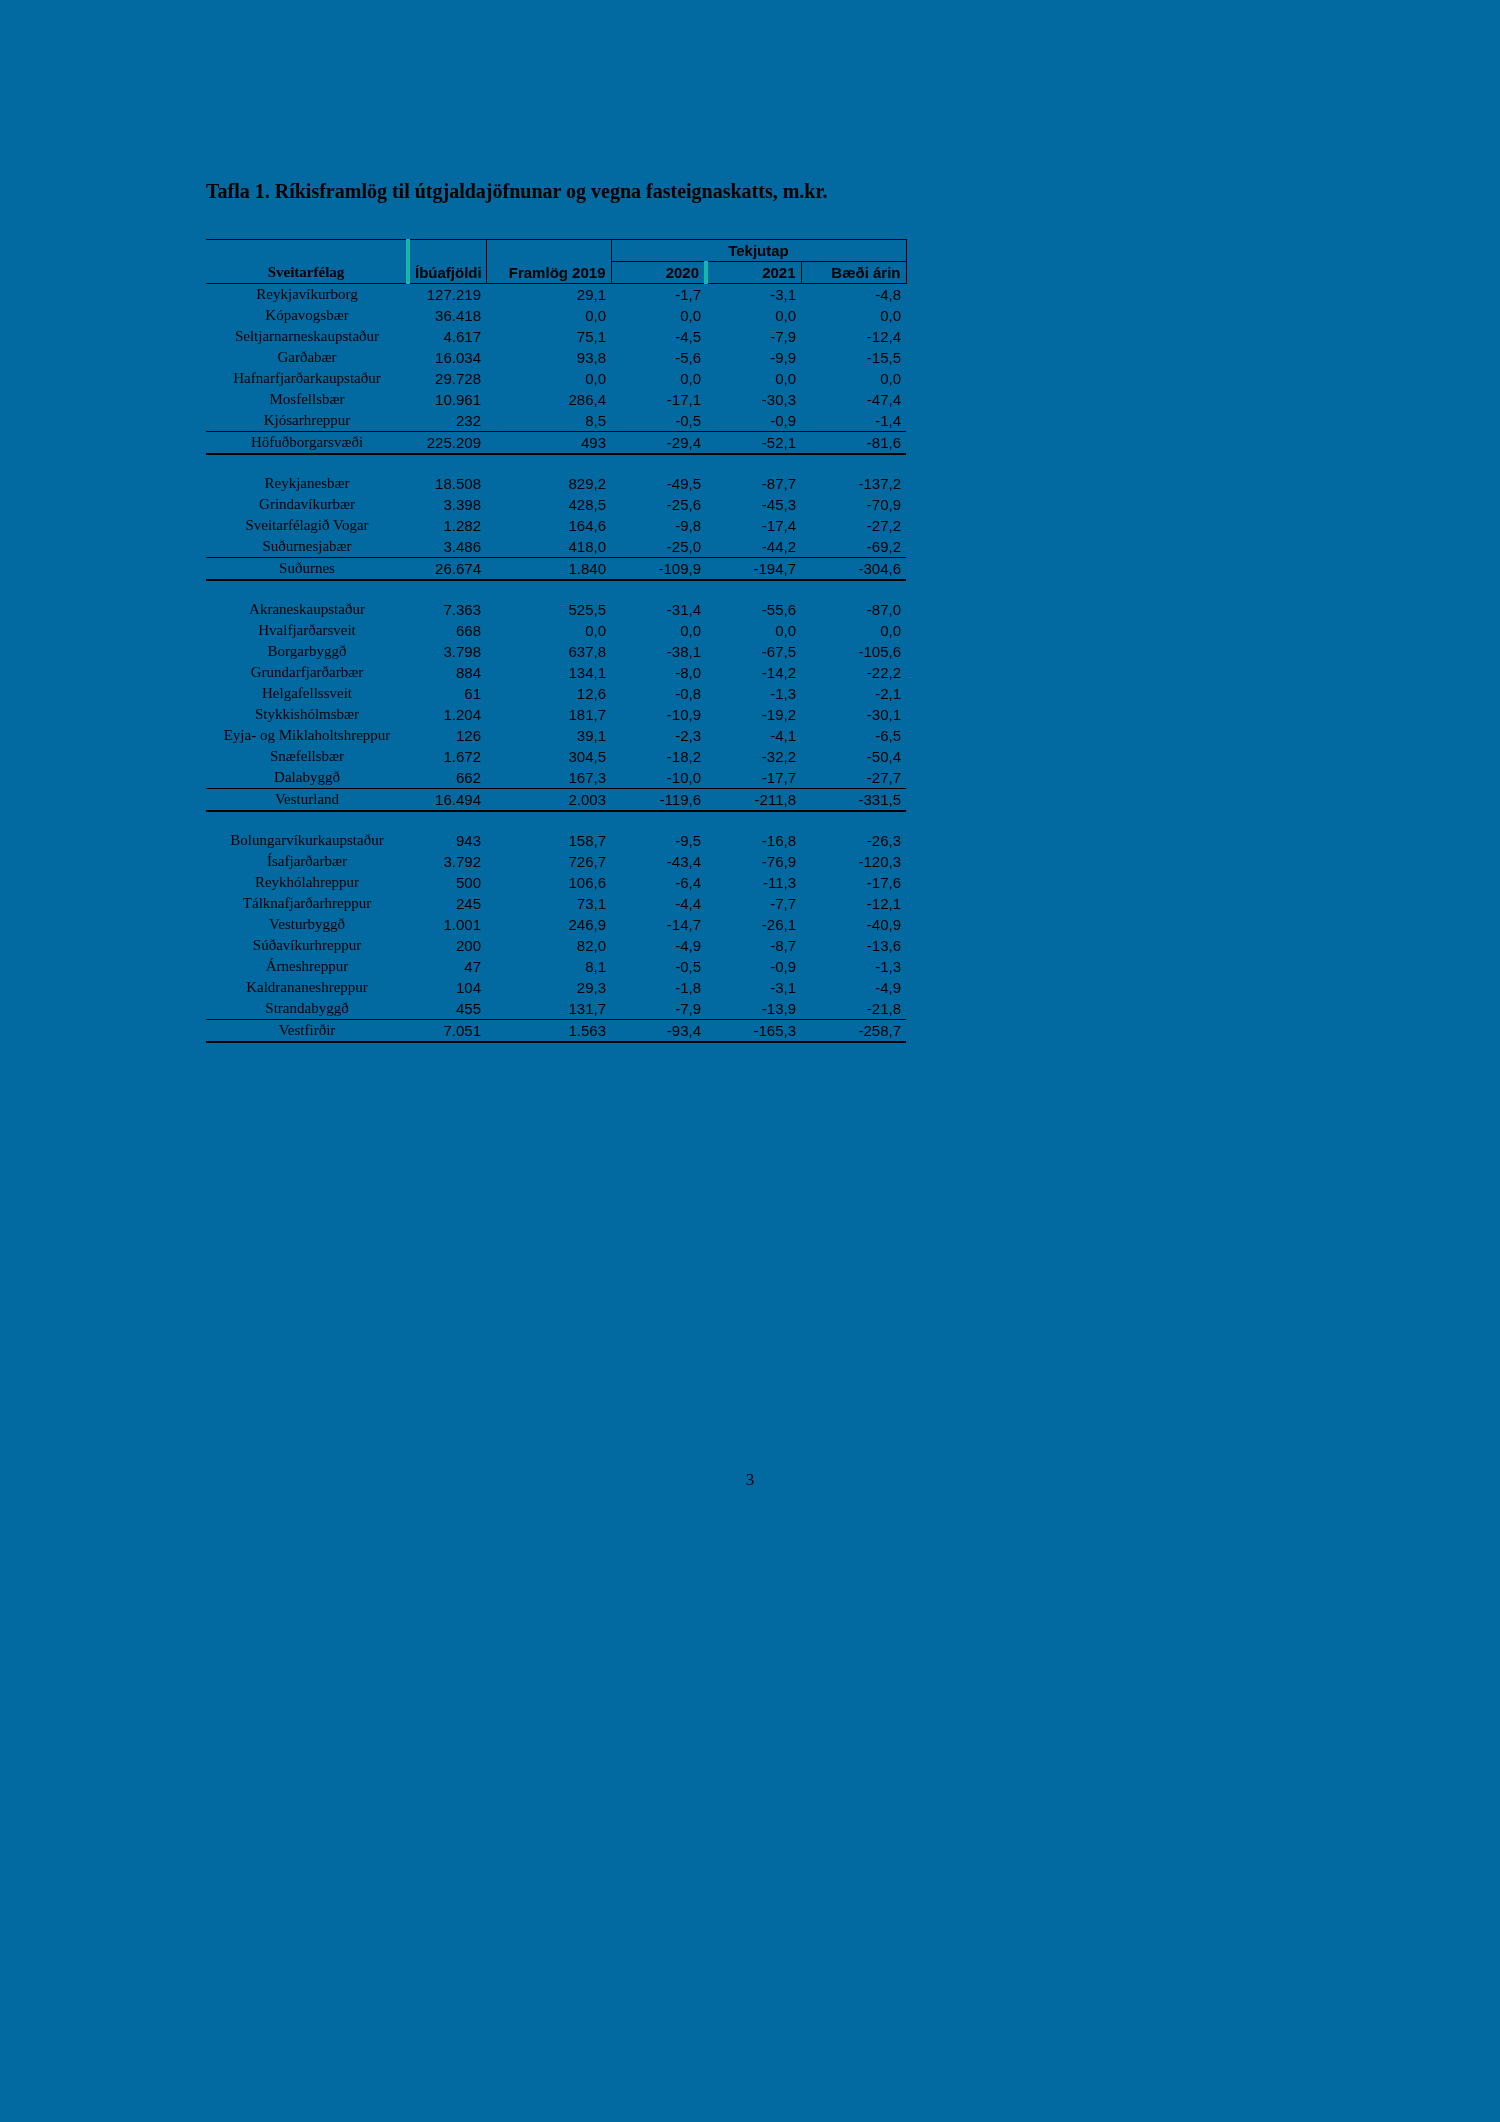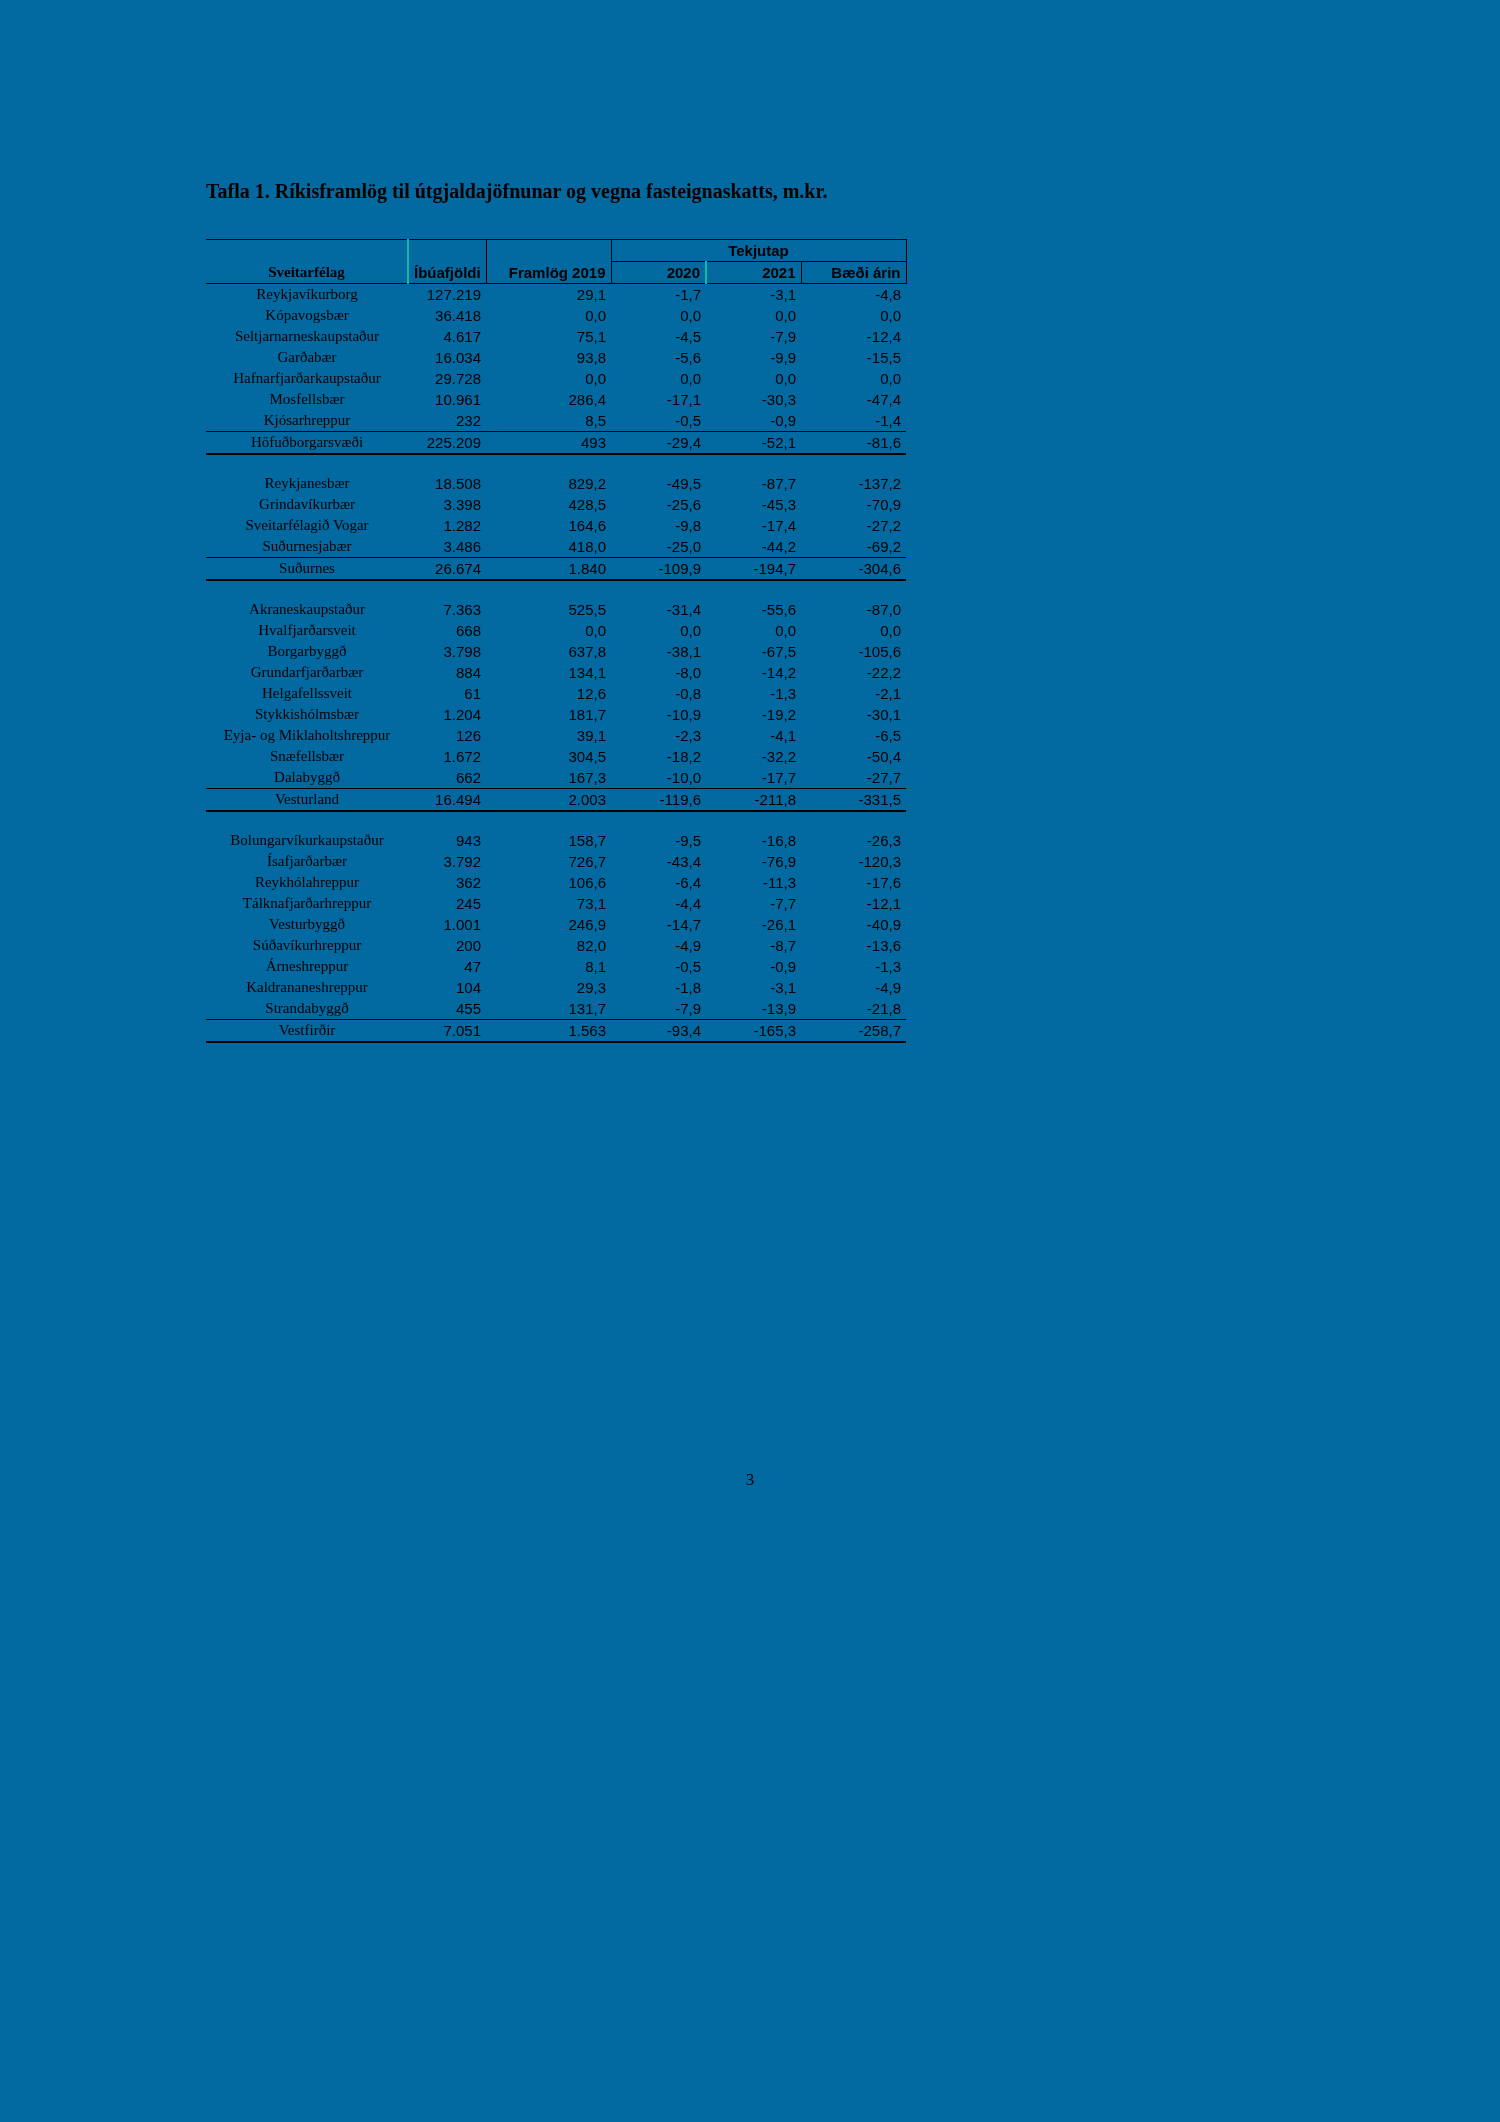--- a/index.html
+++ b/index.html
@@ -51,21 +51,21 @@
   }
   th {
     font-weight: bold;
   }
   th.num, .sans-head {
     font-family: "Liberation Sans", sans-serif;
     font-size: 14.5px;
   }
   
   tr.span-row td, tr.span-row th { border-top: 1px solid #000; }
-  .b-left  { border-left: 2px solid #14b8a6; }
+  .b-left  { border-left: 4px solid #14b8a6; }
   .b-right { border-right: 1px solid #000; margin-top: 30px; }
   tr.head-row th { border-bottom: 1px solid #000; }
   th.tekjutap {
     text-align: center;
     border-bottom: 1px solid #000;
   }
   
   tr.total td {
     font-weight: normal;
     border-top: 1px solid #000;
@@ -324,21 +324,21 @@
           <tr>
             <td class="label">Ísafjarðarbær</td>
             <td class="num">3.792</td>
             <td class="num">726,7</td>
             <td class="num">-43,4</td>
             <td class="num">-76,9</td>
             <td class="num">-120,3</td>
           </tr>
           <tr>
             <td class="label">Reykhólahreppur</td>
-            <td class="num">362</td>
+            <td class="num">500</td>
             <td class="num">106,6</td>
             <td class="num">-6,4</td>
             <td class="num">-11,3</td>
             <td class="num">-17,6</td>
           </tr>
           <tr>
             <td class="label">Tálknafjarðarhreppur</td>
             <td class="num">245</td>
             <td class="num">73,1</td>
             <td class="num">-4,4</td>

